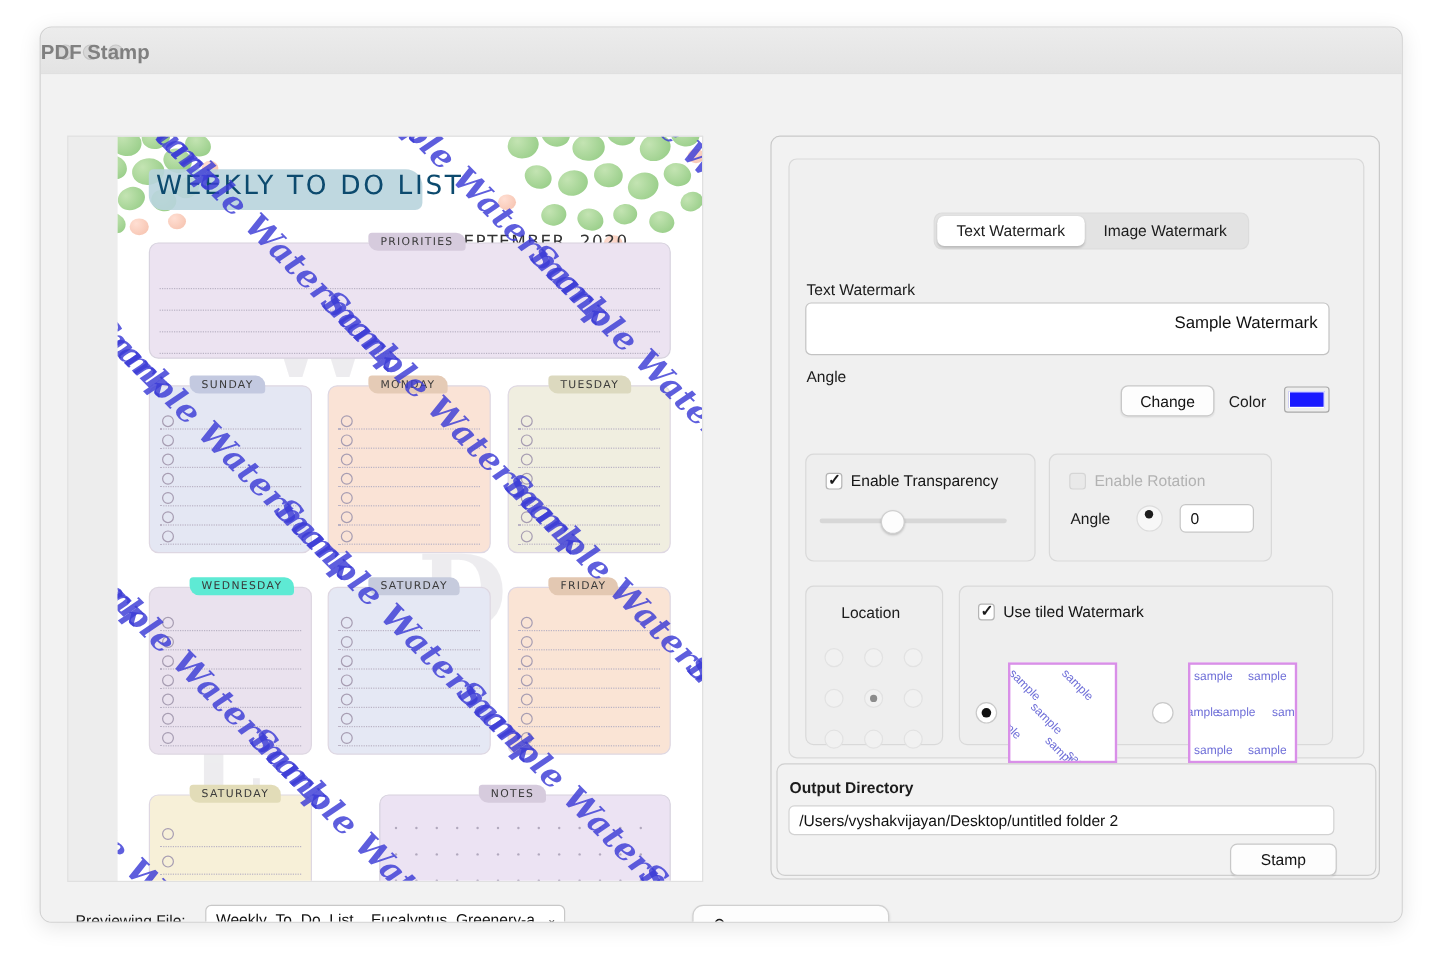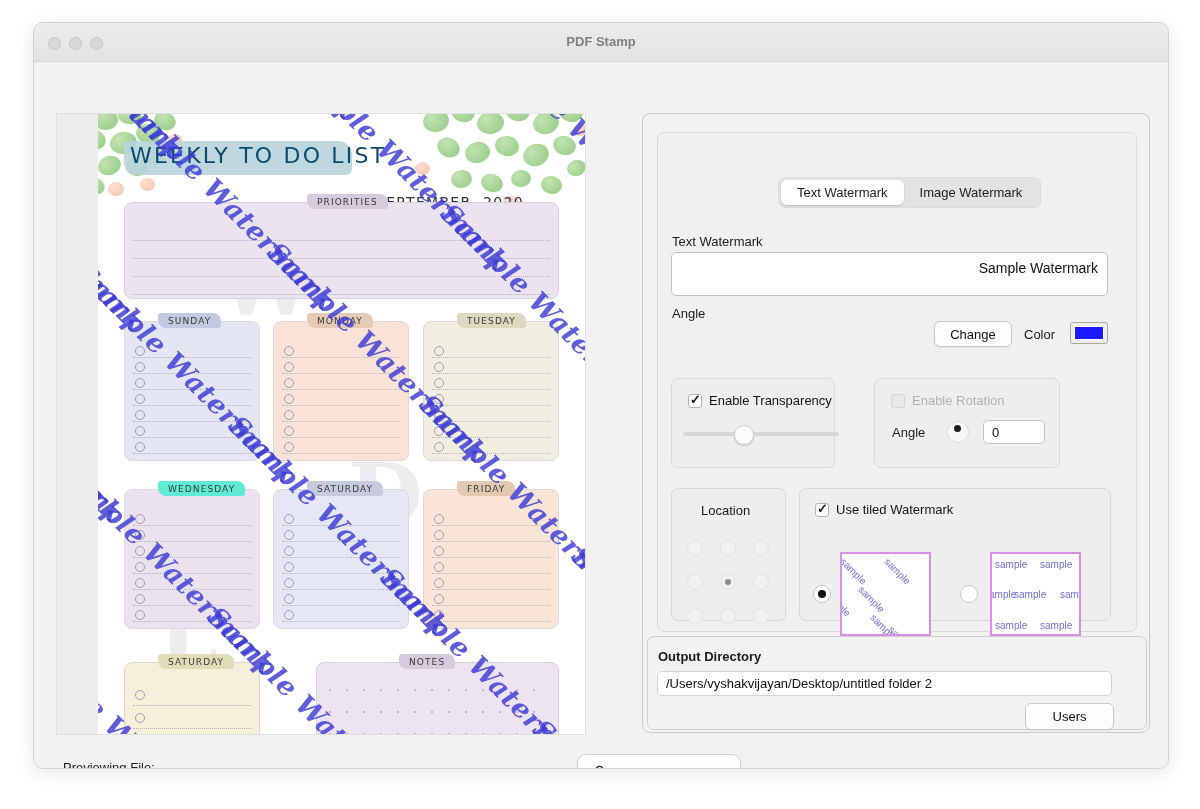--- a/index.html
+++ b/index.html
@@ -31,22 +31,21 @@
   .traffic {
     position: absolute; top: 14px; left: 14px;
     display: flex; gap: 8px;
   }
   .dot {
     width: 11px; height: 11px; border-radius: 50%;
     background: #d8d8d8; border: 1px solid #c6c6c6;
   }
   .win-title {
     position: absolute; left: 0; right: 0; top: 11px;
-    text-align: center;
-    font-size: 13px; font-weight: bold; color: #808080;
+    font-size: 17px; font-weight: bold; color: #808080;
   }
   
   .body-area { position: relative; width: 100%; height: 707px; background: #f2f2f2; }
 
   
   .preview-wrap {
     position: absolute; left: 22px; top: 51px;
     width: 528px; height: 620px;
     background: #ededed;
     border: 1px solid #e0e0e0;
@@ -635,21 +634,21 @@
         <div class="fld-label" style="left:14px; top:101px;">Text Watermark</div>
         <div class="textarea-box" style="left:13px; top:119px; width:437px; height:44px;">Sample Watermark</div>
 
         <div class="fld-label" style="left:14px; top:173px;">Angle</div>
         <div class="btn" style="left:276px; top:188px; width:78px; height:26px;">Change</div>
         <div class="fld-label" style="left:366px; top:194px;">Color</div>
         <div class="color-swatch" style="left:412px; top:189px;">
           <div class="fill" id="color-fill" style="background: rgb(26, 26, 255);"></div>
         </div>
 
-        <div class="inner-card" style="left:13px; top:245px; width:164px; height:90px; background:#eeeeee;">
+        <div class="inner-card" style="left:13px; top:245px; width:192px; height:90px; background:#eeeeee;">
           <div class="chk" style="left:16px; top:14px;">
             <div class="box checked"></div>
             <div class="txt">Enable Transparency</div>
           </div>
           <div class="slider" style="left:11px; top:46px; width:156px;">
             <div class="track"></div>
             <div class="knob" id="slider-knob" style="left: 51.06px;"></div>
           </div>
         </div>
 
@@ -722,25 +721,29 @@
               <div class="tile-word" style="left: 68px; top: 35px;">sample</div>
               <div class="tile-word" style="left: 3px; top: 66px;">sample</div>
               <div class="tile-word" style="left: 48px; top: 66px;">sample</div>
             </div>
         </div>
       </div>
 
       <div class="inner-card" style="left:4px; top:522px; width:500px; height:94px; background:#f2f2f2; border-color:#cfcfcf;">
         <div class="fld-label" style="left:10px; top:12px; font-weight:bold;">Output Directory</div>
         <div class="input-box" style="left:9px; top:34px; width:455px; height:25px; border-color:#d2d2d2;">/Users/vyshakvijayan/Desktop/untitled folder 2</div>
-        <div class="btn" style="left:377px; top:66px; width:89px; height:27px;">Users</div>
+        <div class="btn" style="left:377px; top:66px; width:89px; height:27px;">Stamp</div>
       </div>
     </div>
 
     <div class="prev-label" style="left:29px; top:698px;">Previewing File:</div>
+    <div class="select-box" style="left:137px; top:692px; width:300px; height:24px;">
+      <span>Weekly_To_Do_List__Eucalyptus_Greenery-a</span>
+      <span class="chev">⌄</span>
+    </div>
 
     <div class="action-btn" style="left:543px; top:692px; width:164px; height:41px;">
       <span>
         <svg width="13" height="17" viewBox="0 0 13 17" aria-hidden="true">
           <path d="M3.2 7V4.6a3.3 3.3 0 0 1 6.6 0V7" fill="none" stroke="#1c1c1c" stroke-width="1.3"></path>
           <rect x="1.6" y="7" width="9.8" height="8.4" rx="1.6" fill="none" stroke="#1c1c1c" stroke-width="1.3"></rect>
         </svg>
       </span>
       <span>Watermark PDFs</span>
     </div>

